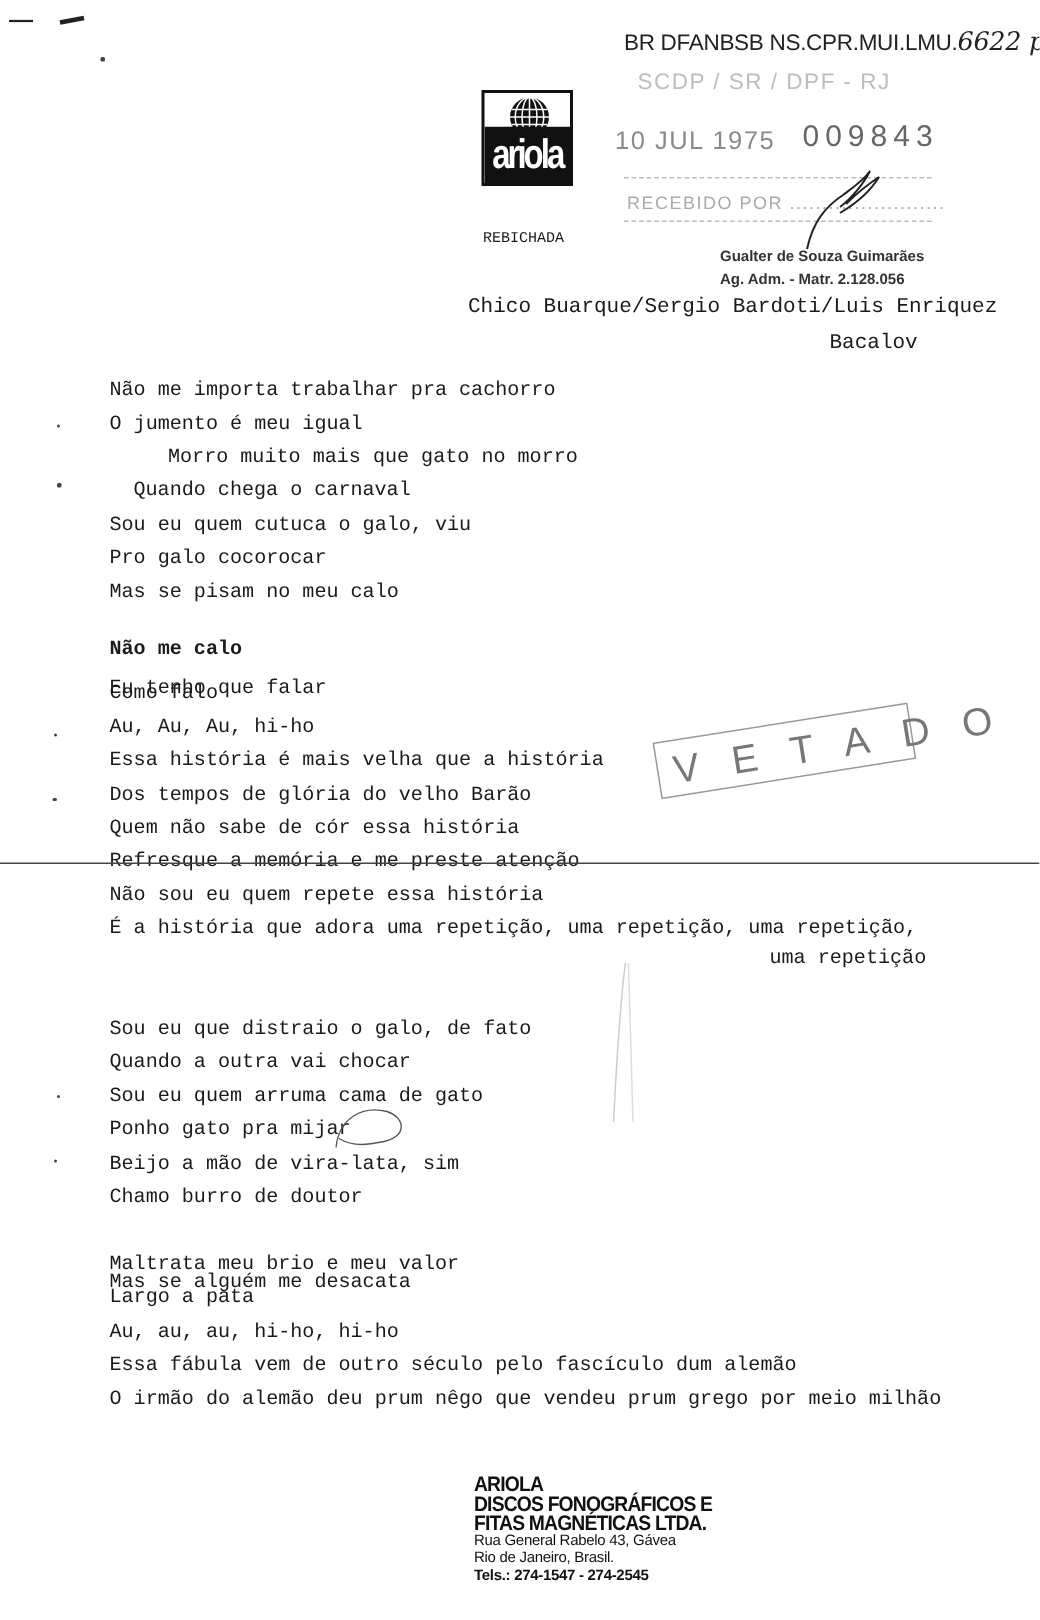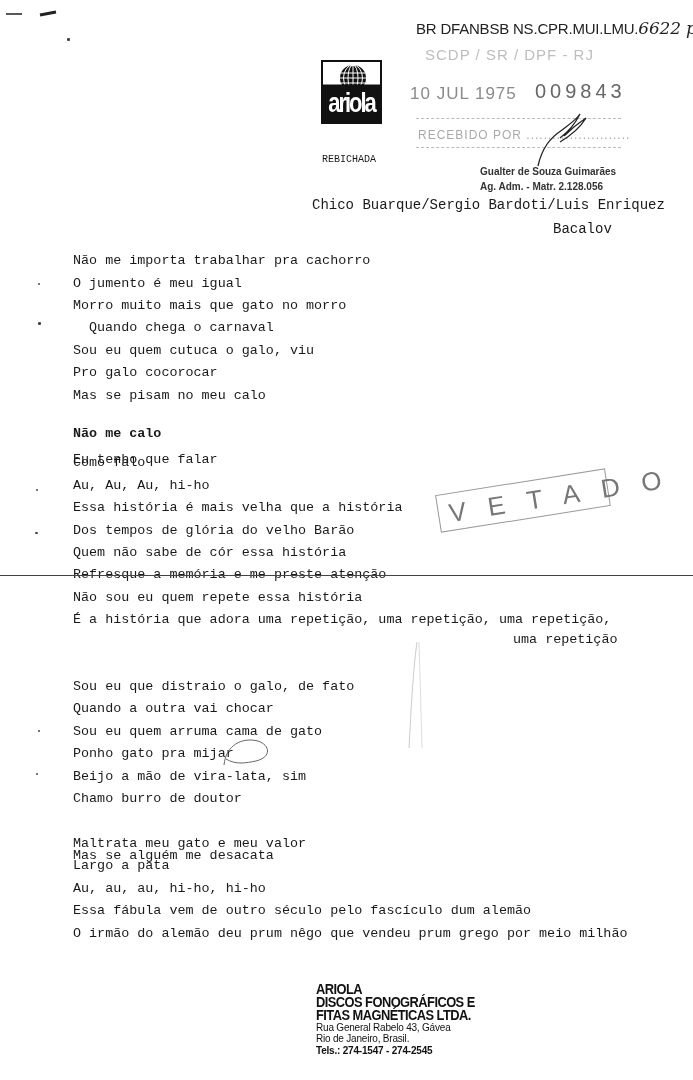--- a/index.html
+++ b/index.html
@@ -123,21 +123,21 @@
 <div class="margin-dot" style="left:38px;top:283px;width:2px;height:2px;"></div>
 <div class="margin-dot" style="left:38px;top:322px;"></div>
 <div class="margin-dot" style="left:36px;top:489px;width:2px;height:2px;"></div>
 <div class="margin-dot" style="left:35px;top:532px;width:3px;height:2px;"></div>
 <div class="margin-dot" style="left:38px;top:730px;width:2px;height:2px;"></div>
 <div class="margin-dot" style="left:36px;top:773px;width:2px;height:2px;"></div>
 
 <div class="abs lyrics" style="top:0;">
   <div class="lyric-line" style="top:253px;">Não me importa trabalhar pra cachorro</div>
   <div class="lyric-line" style="top:276px;">O jumento é meu igual</div>
-  <div class="lyric-line" style="top:298px;">Morro muito mais que gato no morro</div>
+  <div class="lyric-line" style="top:298px;margin-left:39px;">Morro muito mais que gato no morro</div>
   <div class="lyric-line" style="top:320px;margin-left:16px;">Quando chega o carnaval</div>
   <div class="lyric-line" style="top:343px;">Sou eu quem cutuca o galo, viu</div>
   <div class="lyric-line" style="top:365px;">Pro galo cocorocar</div>
   <div class="lyric-line" style="top:388px;">Mas se pisam no meu calo</div>
   <div class="lyric-line" style="top:426px;font-weight:bold;">Não me calo</div>
   <div class="lyric-line" style="top:452px;">Eu tenho que falar</div>
   <div class="lyric-line" style="top:455px;text-align:center;">Como falo</div>
   <div class="lyric-line" style="top:478px;">Au, Au, Au, hi-ho</div>
   <div class="lyric-line" style="top:500px;">Essa história é mais velha que a história</div>
   <div class="lyric-line" style="top:523px;">Dos tempos de glória do velho Barão</div>
@@ -158,21 +158,21 @@
 </svg>
 
 <div class="abs lyrics" style="top:0;">
   <div class="lyric-line" style="top:679px;text-align:right;">Sou eu que distraio o galo, de fato</div>
   <div class="lyric-line" style="top:701px;">Quando a outra vai chocar</div>
   <div class="lyric-line" style="top:724px;">Sou eu quem arruma cama de gato</div>
   <div class="lyric-line" style="top:746px;">Ponho gato pra mijar</div>
   <div class="lyric-line" style="top:769px;">Beijo a mão de vira-lata, sim</div>
   <div class="lyric-line" style="top:791px;">Chamo burro de doutor</div>
   <div class="lyric-line" style="top:814px;margin-top:34px;">Mas se alguém me desacata</div>
-  <div class="lyric-line" style="top:836px;">Maltrata meu gato e meu valor</div>
+  <div class="lyric-line" style="top:836px;">Maltrata meu brio e meu valor</div>
   <div class="lyric-line" style="top:858px;">Largo a pata</div>
   <div class="lyric-line" style="top:881px;">Au, au, au, hi-ho, hi-ho</div>
   <div class="lyric-line" style="top:903px;">Essa fábula vem de outro século pelo fascículo dum alemão</div>
   <div class="lyric-line" style="top:926px;">O irmão do alemão deu prum nêgo que vendeu prum grego por meio milhão</div>
 </div>
 
 <svg class="abs pencil-circle" viewBox="0 0 50 34">
   <path d="M2 30 C4 10, 20 2, 36 6 C48 10, 50 22, 34 26 C24 28, 14 30, 4 24" stroke="#555" stroke-width="0.9" fill="none"></path>
 </svg>
 

